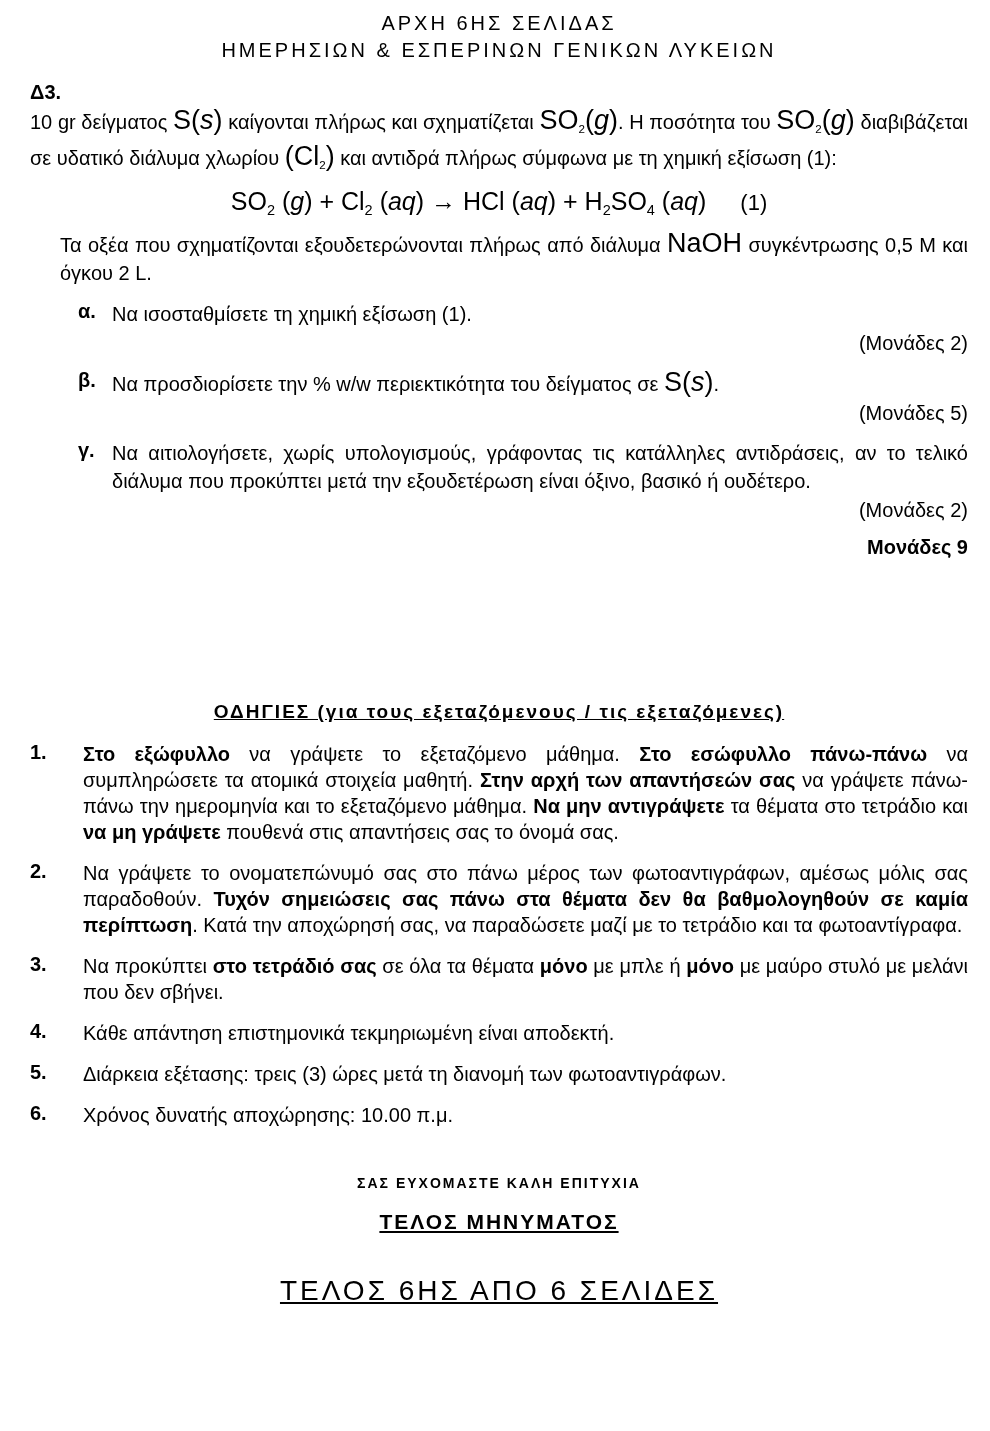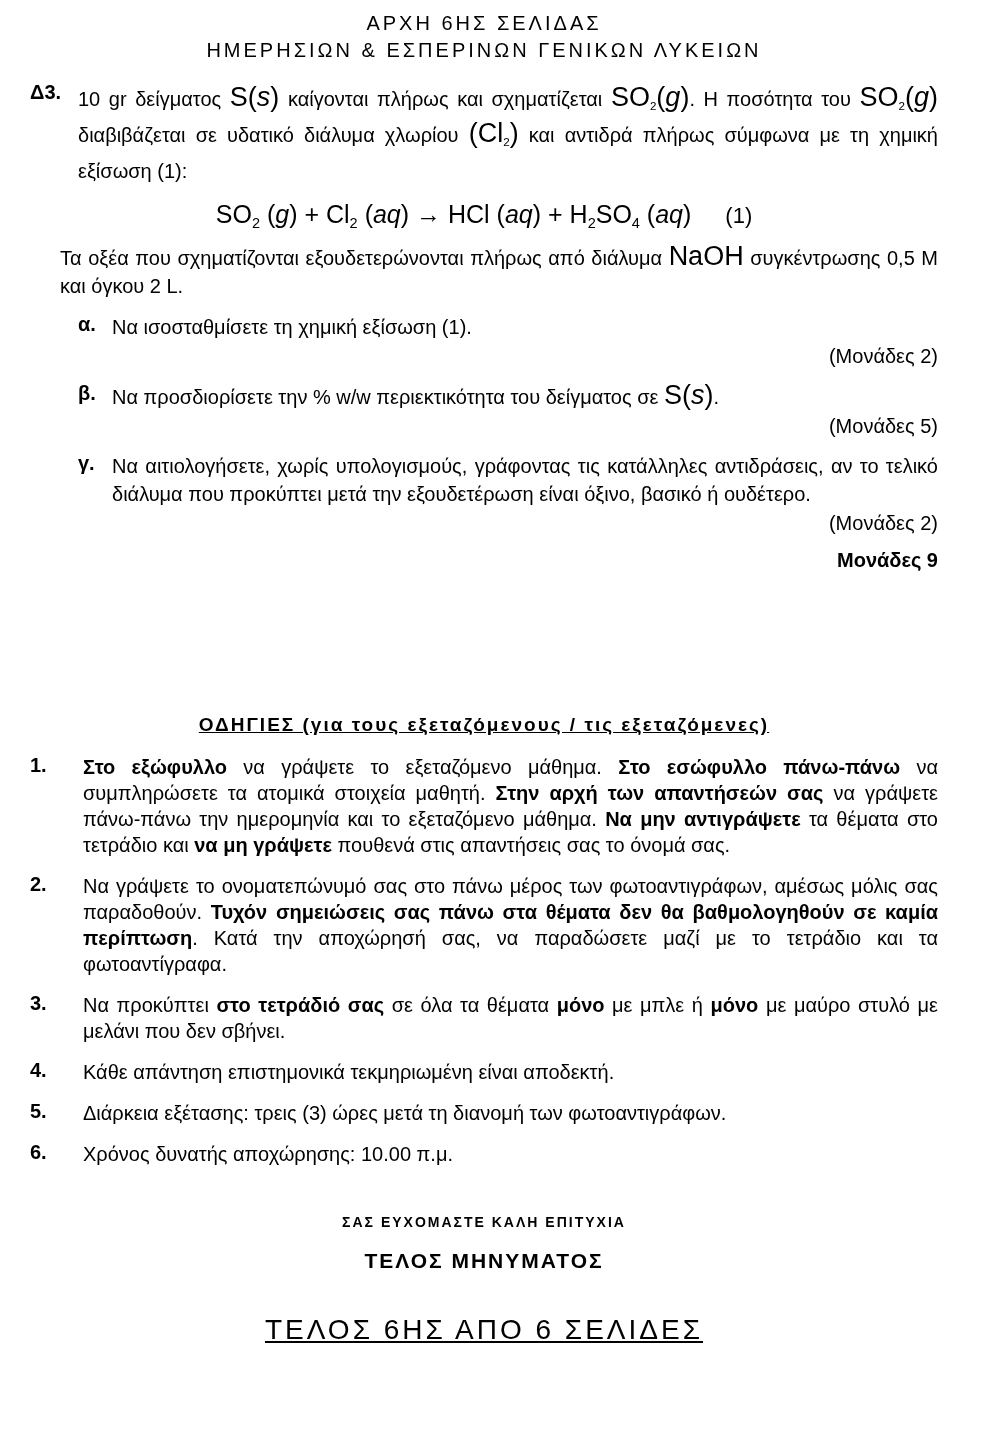--- a/index.html
+++ b/index.html
@@ -3,32 +3,32 @@
 <meta charset="utf-8">
 <style>
   html,body{margin:0;padding:0;}
   body{
     width:990px;height:1431px;
     background:#ffffff;color:#000000;
     font-family:"Liberation Sans","DejaVu Sans",sans-serif;
     font-size:20px;
     overflow:hidden;
   }
-  .page{padding:10px 52px 0 30px;}
+  .page{padding:10px 22px 0 30px;}
 
   
   .b{font-weight:bold;}
   .i{font-style:italic;}
   .f{font-size:27px;line-height:1;}
   .sub{font-size:58%;vertical-align:-0.32em;line-height:0;}
   .eqnum{margin-left:34px;font-size:22px;}
 
   .hdr{text-align:center;letter-spacing:3px;line-height:27px;white-space:nowrap;}
 
-  .q-block{display:flex;margin-top:17px;}
+  .q-block{display:flex;margin-top:17px;flex-direction:column;}
   .q-label{width:48px;flex-shrink:0;font-weight:bold;}
   .q-intro{flex:1;text-align:justify;line-height:36px;}
 
   .equation{text-align:center;font-size:25px;margin-top:8px;line-height:34px;}
 
   .para2{margin-left:30px;margin-top:10px;text-align:justify;line-height:28px;}
 
   .subitem{display:flex;margin-left:48px;margin-top:13px;}
   .subitem-label{width:34px;flex-shrink:0;font-weight:bold;}
   .subitem-text{flex:1;text-align:justify;line-height:28px;}
@@ -41,21 +41,21 @@
     text-align:center;font-weight:bold;font-size:19px;
     text-decoration:underline;letter-spacing:2px;
     margin-top:138px;line-height:28px;
   }
   .instr-item{display:flex;margin-top:15px;}
   .instr-item:first-of-type{margin-top:36px;}
   .instr-num{width:53px;flex-shrink:0;font-weight:bold;}
   .instr-text{flex:1;text-align:justify;line-height:26px;}
 
   .wish{text-align:center;font-weight:bold;font-size:14px;letter-spacing:2px;margin-top:42px;line-height:26px;}
-  .end-message{text-align:center;font-weight:bold;font-size:21px;letter-spacing:2px;margin-top:13px;line-height:26px;}
+  .end-message{text-align:center;font-weight:bold;font-size:21px;letter-spacing:2px;margin-top:13px;line-height:26px;text-decoration:underline;}
   .end-page{text-align:center;font-size:28px;letter-spacing:3px;text-decoration:underline;margin-top:42px;line-height:27px;}
 </style>
 </head>
 <body>
 
 <div class="page">
 
   <div class="hdr">ΑΡΧΗ 6ΗΣ ΣΕΛΙΔΑΣ</div>
   <div class="hdr">ΗΜΕΡΗΣΙΩΝ &amp; ΕΣΠΕΡΙΝΩΝ ΓΕΝΙΚΩΝ ΛΥΚΕΙΩΝ</div>
 

